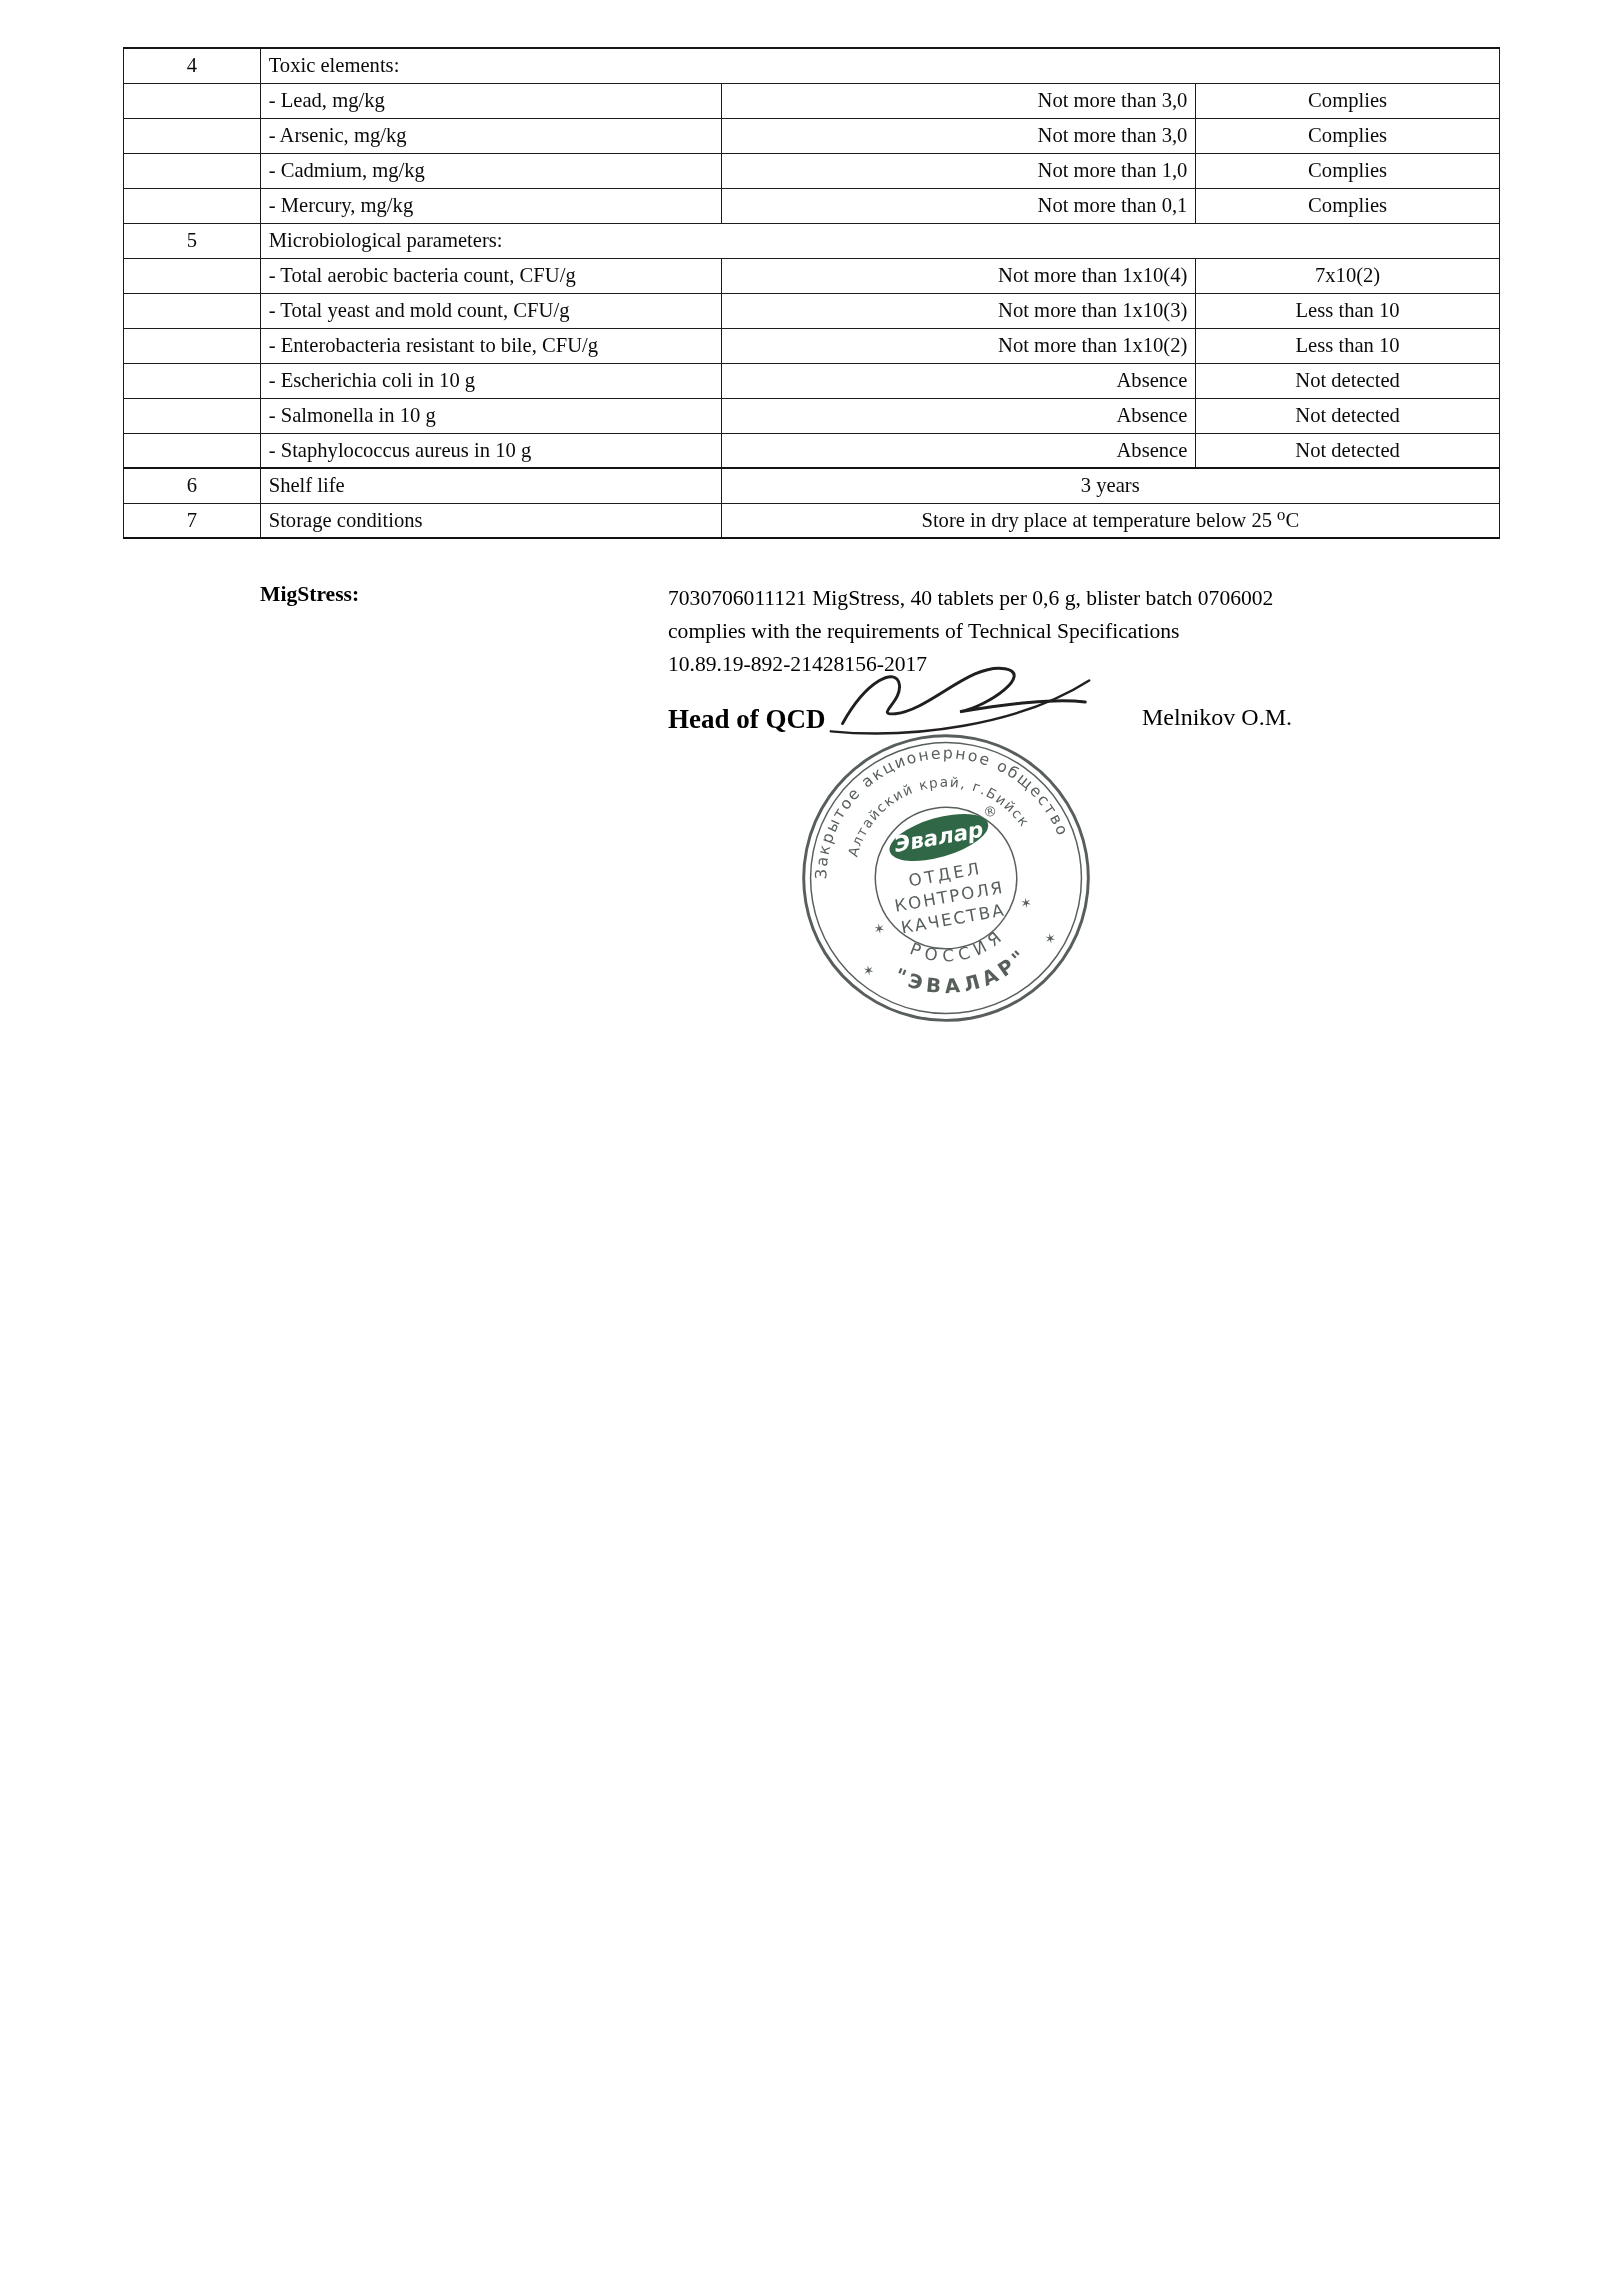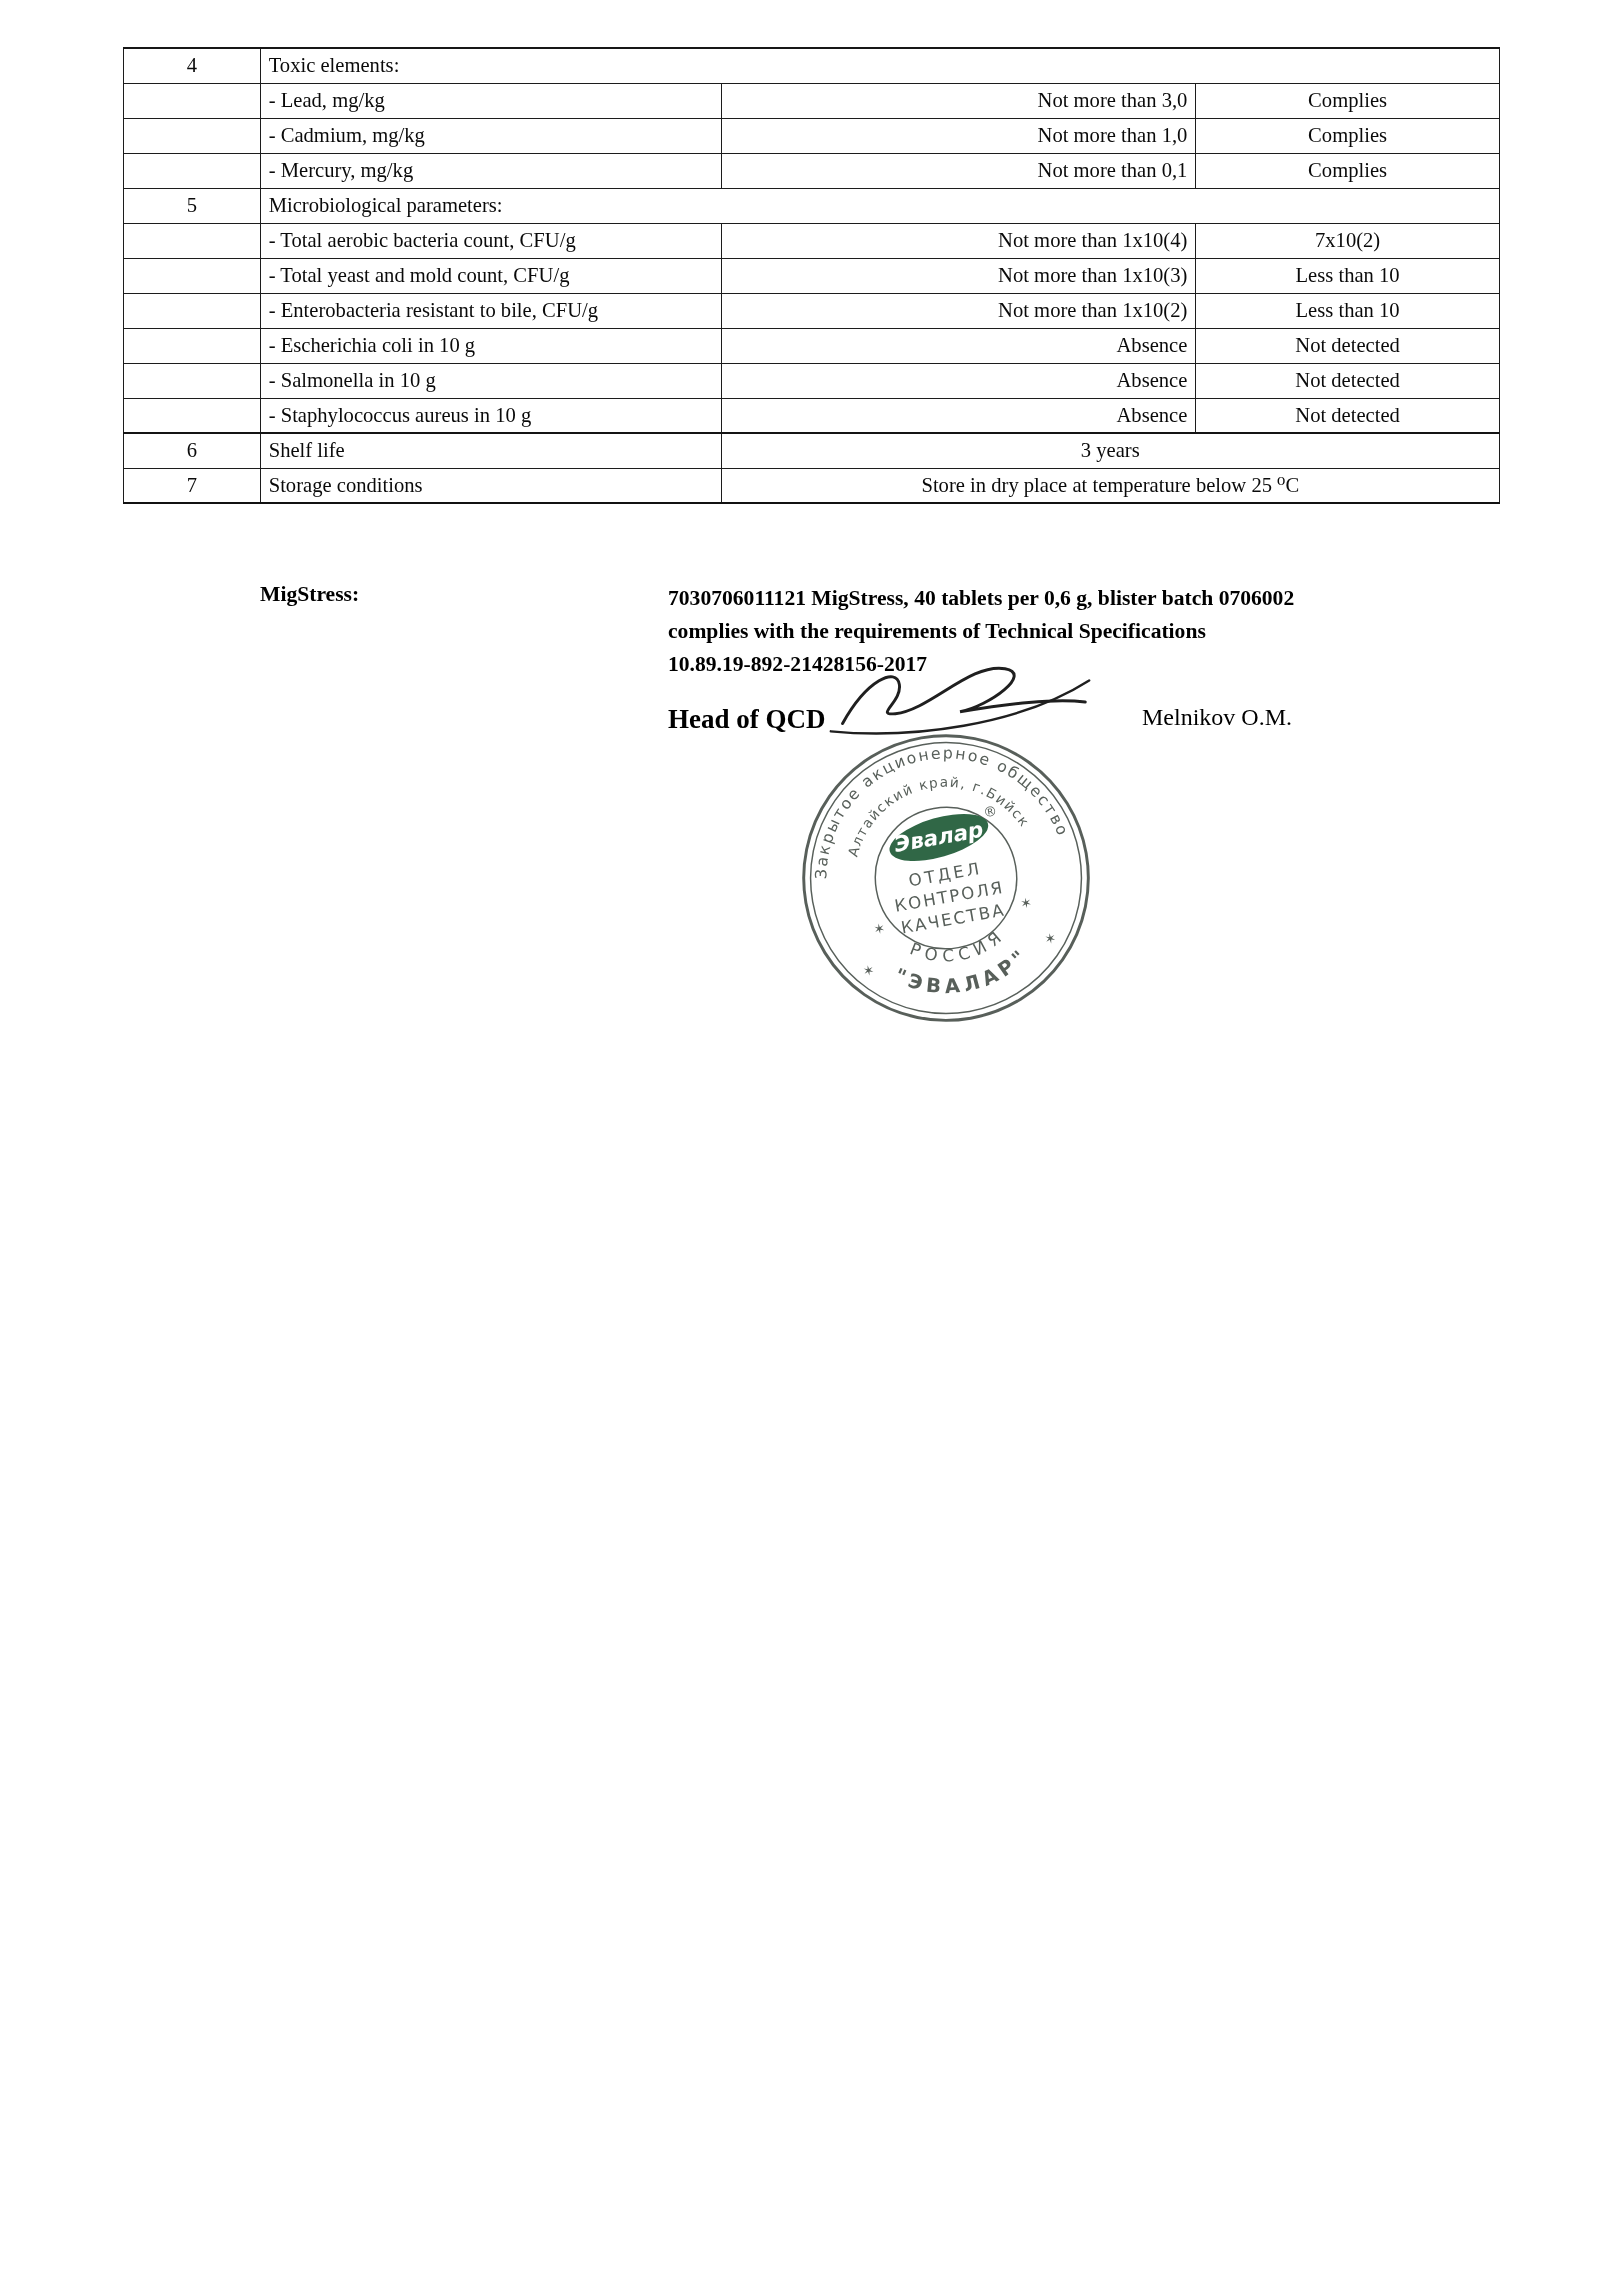--- a/index.html
+++ b/index.html
@@ -26,21 +26,21 @@
   td.c-title { text-align:left; }
   td.c-span  { text-align:center; }
   tr.r6 td { border-top:2px solid #141414; }
 
   
   .conclusion-label {
     position:absolute; left:260px; top:582px; font-size:21.6px; font-weight:bold;
   }
   .conclusion-text {
     position:absolute; left:668px; top:582px; width:863px;
-    font-size:21.6px; line-height:33px;font-weight:bold;
+    font-size:21.6px; line-height:33px;
   }
 
   
   .signoff-title { position:absolute; left:668px; top:704px; font-size:27px; font-weight:bold; }
   .signoff-name  { position:absolute; left:1142px; top:704px; font-size:24px; }
 
   .signature-svg { position:absolute; left:823px; top:655px; }
 
   
   .stamp-svg { position:absolute; left:789px; top:723px; opacity:0.88; }
@@ -54,20 +54,26 @@
 
   <table class="spec">
     <tbody>
       <tr>
         <td class="c-num">4</td>
         <td class="c-title" colspan="3">Toxic elements:</td>
       </tr>
       <tr>
         <td class="c-num"></td>
         <td class="c-param">- Lead, mg/kg</td>
+        <td class="c-req">Not more than 3,0</td>
+        <td class="c-res">Complies</td>
+      </tr>
+      <tr>
+        <td class="c-num"></td>
+        <td class="c-param">- Arsenic, mg/kg</td>
         <td class="c-req">Not more than 3,0</td>
         <td class="c-res">Complies</td>
       </tr>
       <tr>
         <td class="c-num"></td>
         <td class="c-param">- Cadmium, mg/kg</td>
         <td class="c-req">Not more than 1,0</td>
         <td class="c-res">Complies</td>
       </tr>
       <tr>

